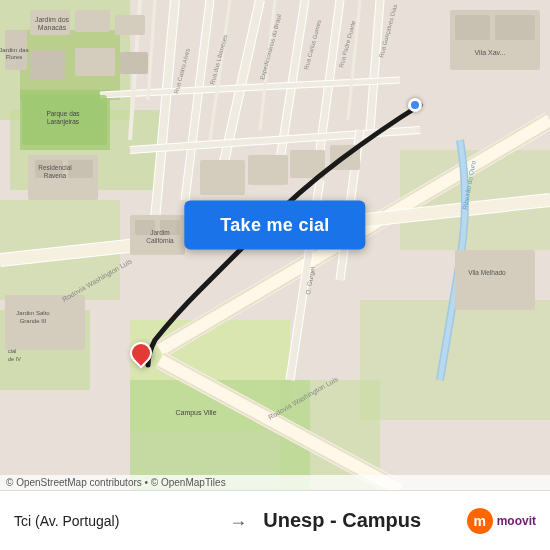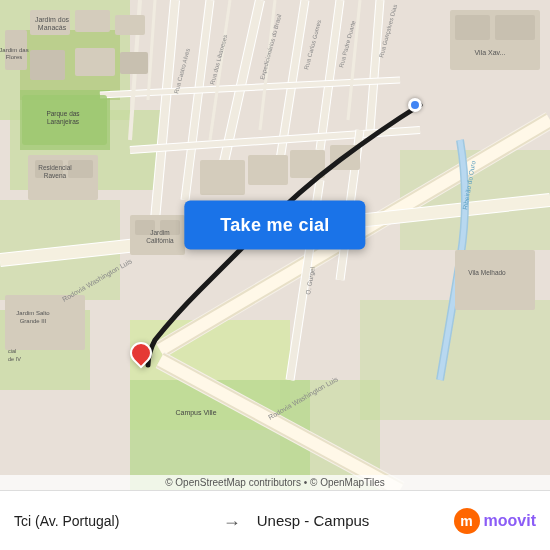--- a/index.html
+++ b/index.html
@@ -41,21 +41,20 @@
     
     #attribution {
       position: absolute;
       bottom: 0;
       left: 0;
       right: 0;
       background: rgba(255,255,255,0.75);
       font-size: 10px;
       color: #555;
       padding: 2px 6px;
-      text-align: center;
     }
 
     
     #bottom-bar {
       width: 550px;
       height: 60px;
       background: white;
       display: flex;
       align-items: center;
       padding: 0 14px;
@@ -71,22 +70,22 @@
     }
 
     #arrow-icon {
       font-size: 18px;
       color: #555;
       margin: 0 12px;
       flex-shrink: 0;
     }
 
     #destination-label {
-      font-size: 15px;
-      font-weight: 400;
+      font-size: 20px;
+      font-weight: 700;
       color: #222;
       flex: 1;
       text-align: left;
     }
 
     #moovit-logo {
       display: flex;
       align-items: center;
       gap: 4px;
       margin-left: auto;
@@ -100,23 +99,23 @@
       border-radius: 50%;
       display: flex;
       align-items: center;
       justify-content: center;
       color: white;
       font-size: 14px;
       font-weight: bold;
     }
 
     #moovit-text {
-      font-size: 16px;
+      font-size: 12px;
       font-weight: bold;
-      color: #8b5cf6;
+      color: #701a75;
     }
 
     
     .blue-dot {
       position: absolute;
       width: 14px;
       height: 14px;
       background: #4285f4;
       border-radius: 50%;
       border: 3px solid white;

